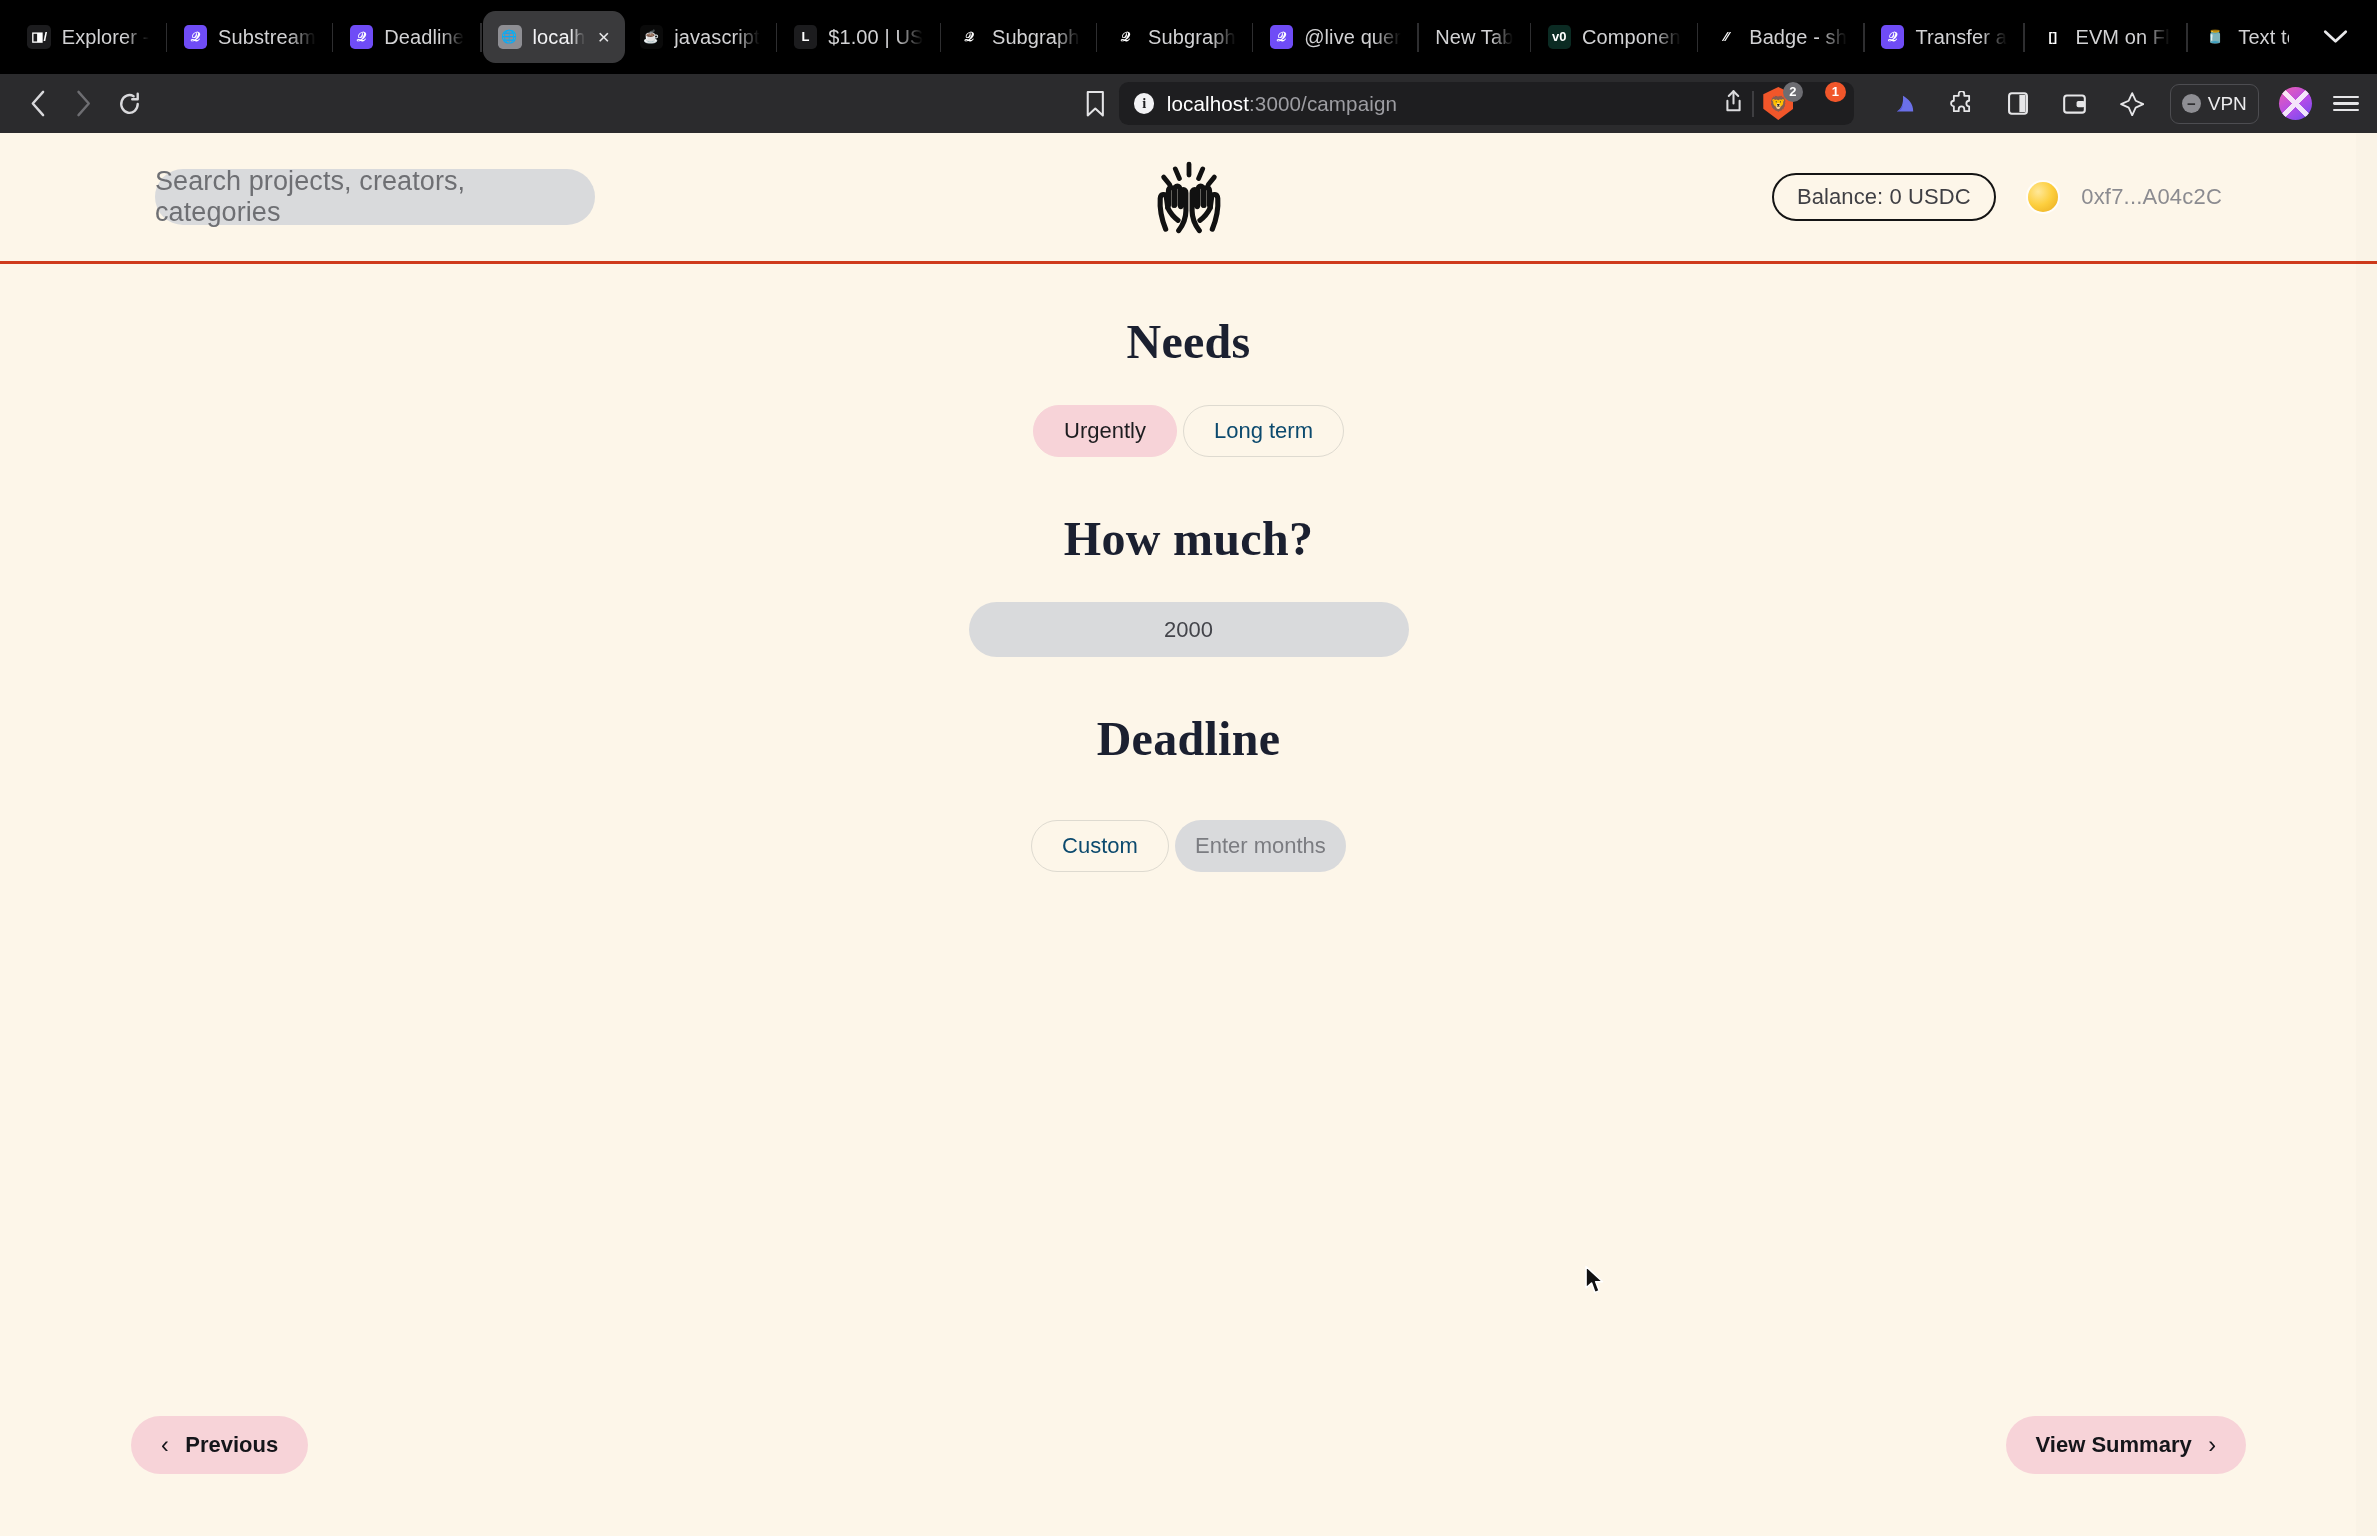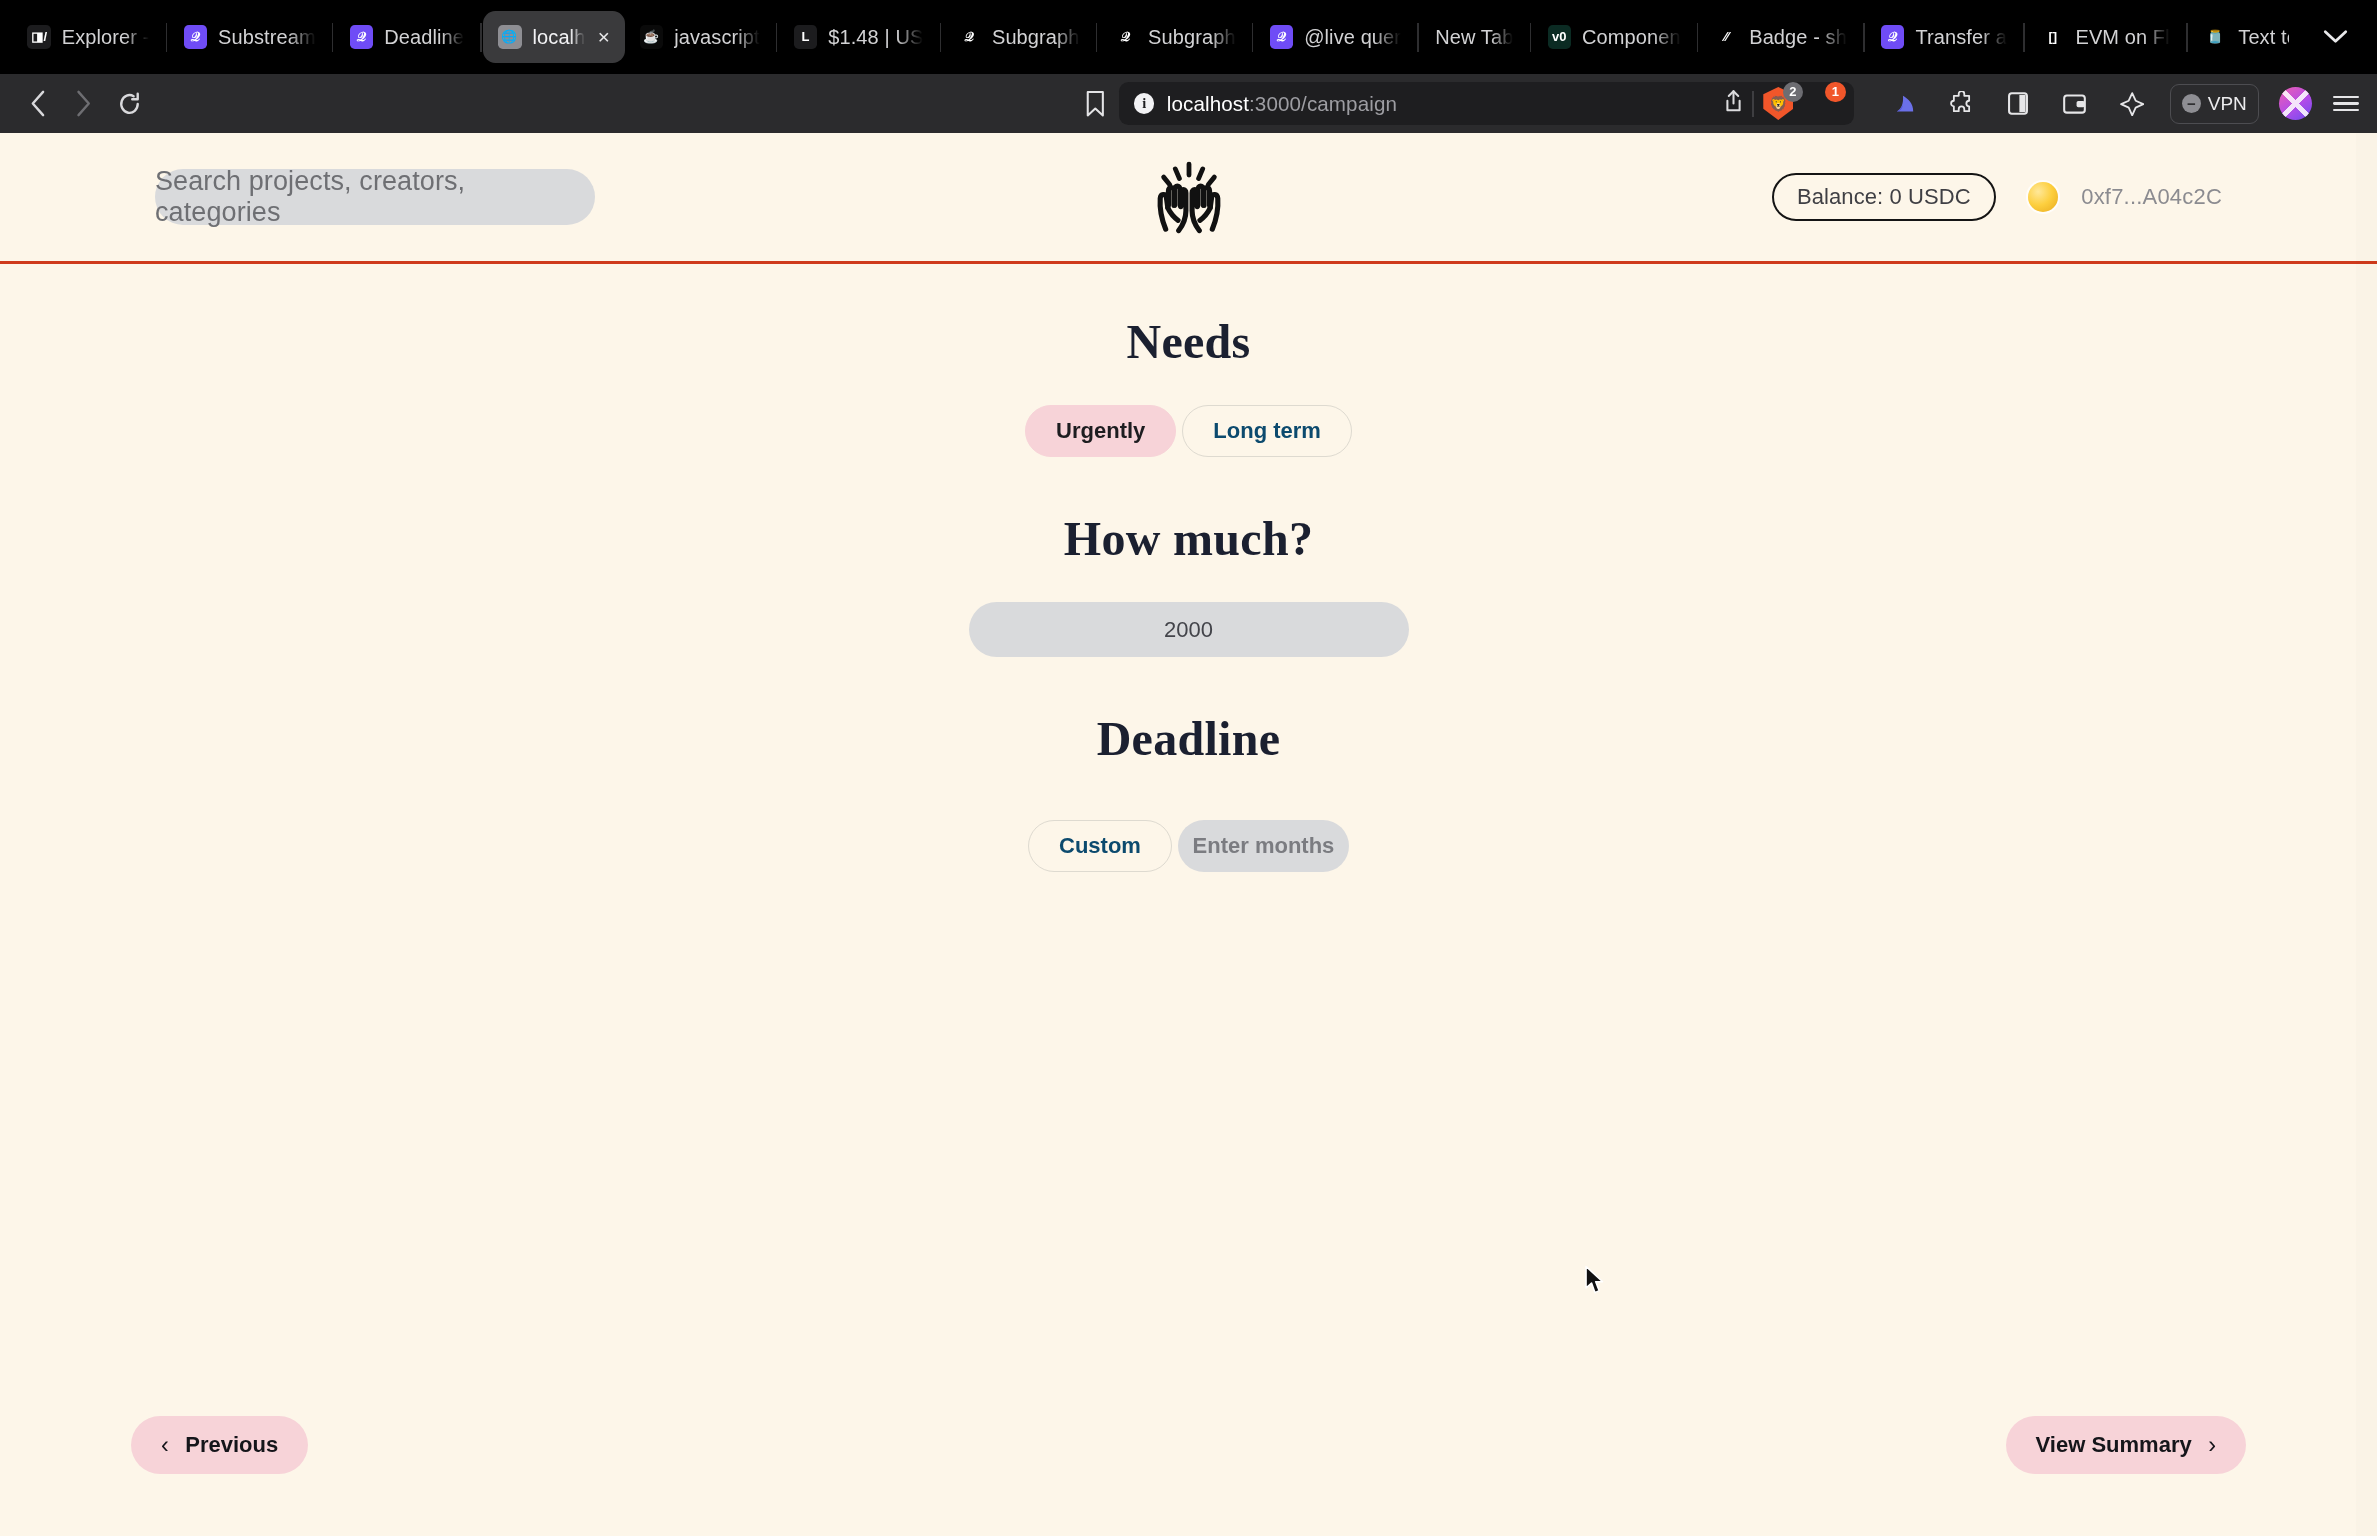--- a/index.html
+++ b/index.html
@@ -157,21 +157,21 @@
   .hr-red{ height:3.4px; background:#cf3a1c; width:100%; }
 
   
   .main{ padding-top:54px; display:flex; flex-direction:column; align-items:center; }
 
   .sec-title{
     font-family:"Liberation Serif", serif;
     font-size:48px; font-weight:700; color:#1b2030; letter-spacing:0.3px;
     line-height:1; text-align:center;
   }
-  .pill-row{ display:flex; justify-content:center; gap:6px; flex-wrap:wrap;font-weight:bold; }
+  .pill-row{ display:flex; justify-content:center; gap:6px; flex-wrap:wrap; }
 
   .pill{
     height:52px; border-radius:26px; display:flex; align-items:center; justify-content:center;
     padding:0 30px; font-size:22px; color:#0c4a6e; background:transparent;
     border:1.4px solid #dedad0; white-space:nowrap;
   }
   .pill.selected{ background:#f7d3d8; border-color:#f7d3d8; color:#1d1d20; }
 
   .amount-box{
     width:440px; height:55px; background:#d9dadc; border-radius:27.5px;
@@ -242,21 +242,21 @@
       </div>
 
       <div class="tab">
         <span class="favicon fv-js">☕</span>
         <span class="tlabel">javascript</span>
       </div>
       <div class="tabsep"></div>
 
       <div class="tab">
         <span class="favicon fv-l">L</span>
-        <span class="tlabel">$1.48 | US</span>
+        <span class="tlabel">$1.00 | US</span>
       </div>
       <div class="tabsep"></div>
 
       <div class="tab">
         <span class="favicon fv-graph-dark">𝒬</span>
         <span class="tlabel">Subgraph</span>
       </div>
       <div class="tabsep"></div>
 
       <div class="tab">

